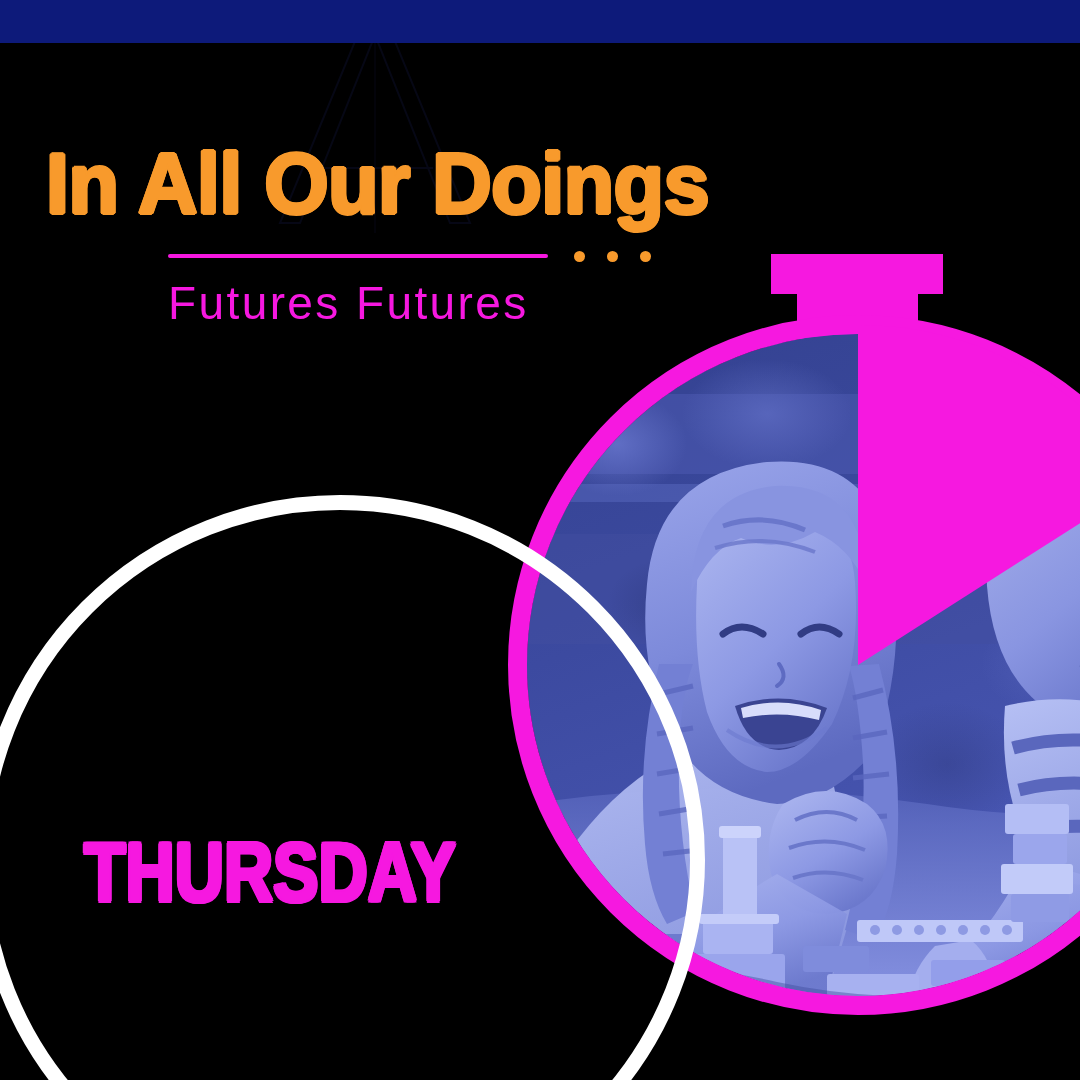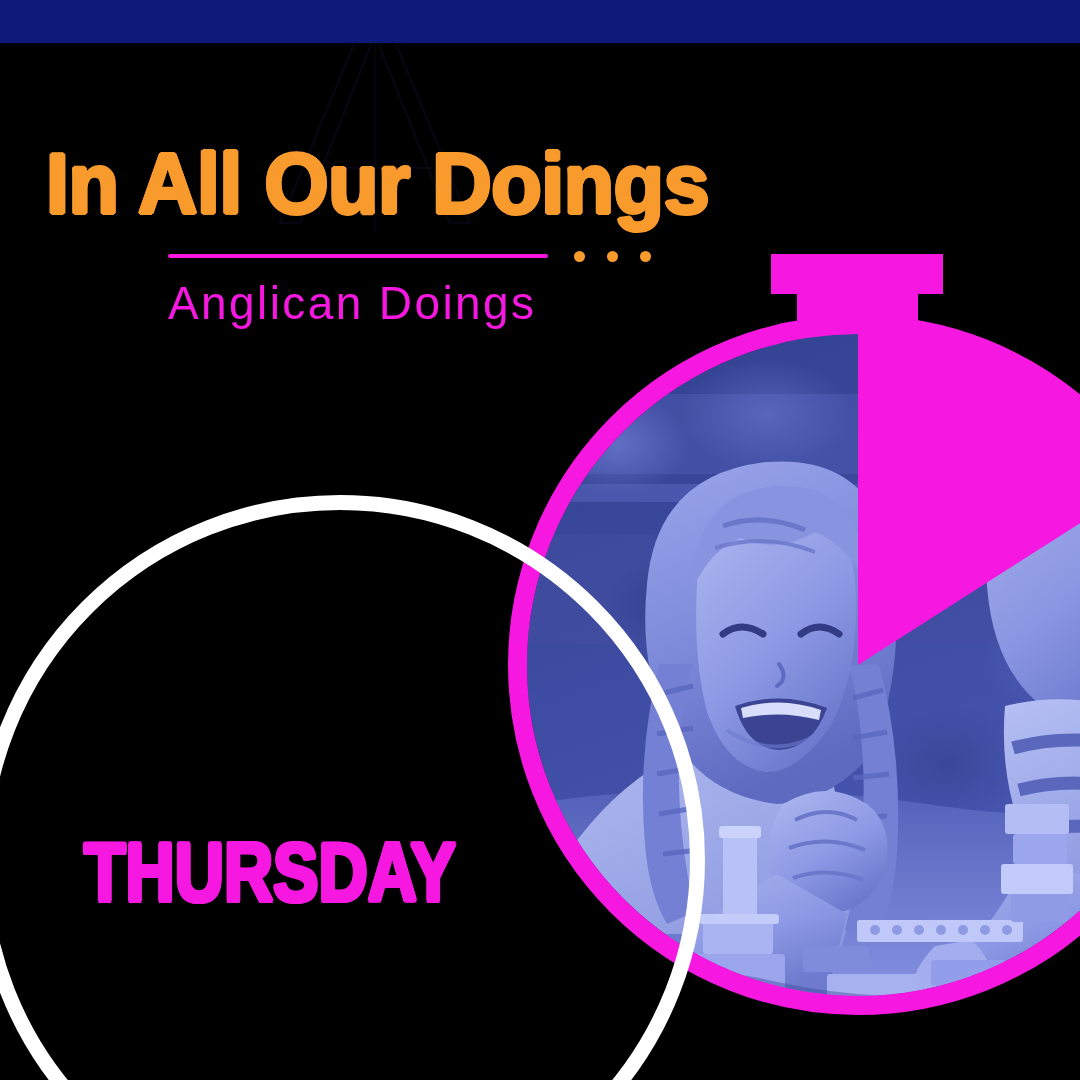--- a/index.html
+++ b/index.html
@@ -383,18 +383,18 @@
 
     <div class="divider-row">
       <span class="divider-line"></span>
       <span class="divider-dots">
         <i></i>
         <i></i>
         <i></i>
       </span>
     </div>
 
-    <div class="subtitle">Anglican Doings</div>
+    <div class="subtitle">Futures Futures</div>
   </div>
 
   <div class="dayword">THURSDAY</div>
 
 </div>
 
 </body></html>

